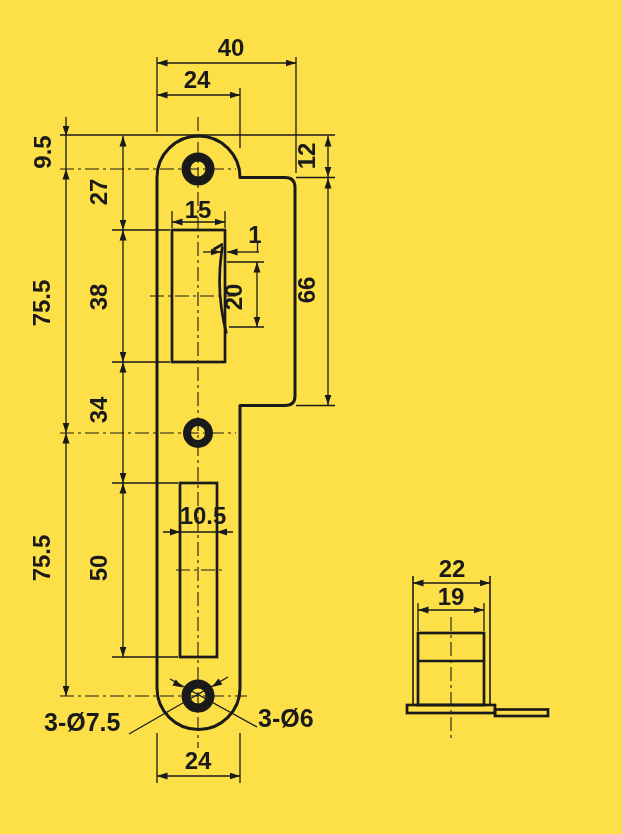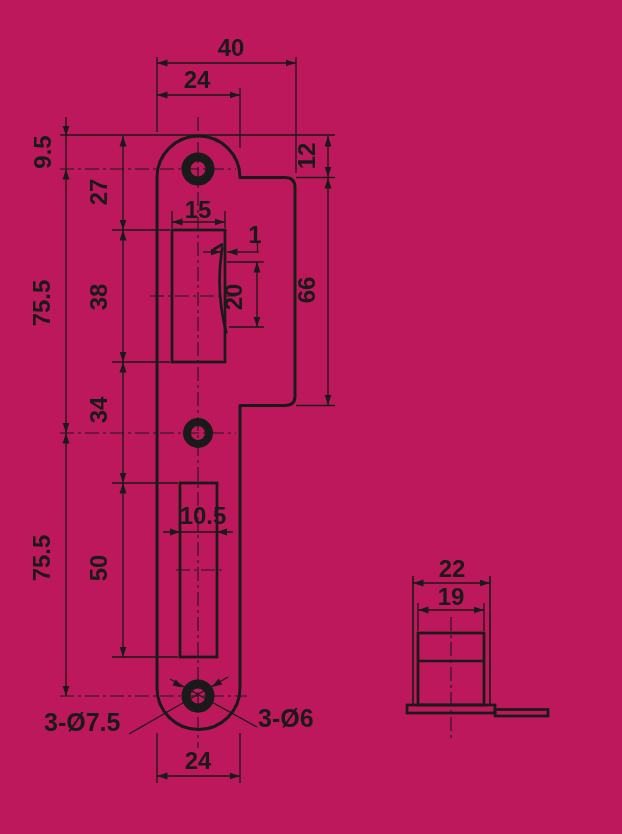--- a/index.html
+++ b/index.html
@@ -1,16 +1,16 @@
 <!DOCTYPE html>
 <html><head>
 <meta charset="utf-8">
 <style>
   html,body{margin:0;padding:0;background:#ffffff;}
-  .page{position:relative;width:622px;height:834px;background:#be185d;overflow:hidden;
+  .page{position:relative;width:622px;height:834px;background:#fde047;overflow:hidden;
         font-family:"Liberation Sans", sans-serif;}
   svg{display:block;}
   .thick{stroke:#1a1a1a;stroke-width:3;fill:none;stroke-linejoin:round;stroke-linecap:round;}
   .med{stroke:#1a1a1a;stroke-width:2.7;fill:none;stroke-linejoin:miter;}
   .thin{stroke:#1a1a1a;stroke-width:1.3;fill:none;}
   .wall{stroke:#1a1a1a;stroke-width:1.6;fill:none;}
   .cl{stroke:#1a1a1a;stroke-width:1.1;fill:none;stroke-dasharray:14 4 3 4;}
   .ring{stroke:#1a1a1a;fill:none;}
   .arr{fill:#1a1a1a;stroke:none;}
   text{font-family:"Liberation Sans", sans-serif;font-weight:bold;font-size:24px;fill:#1a1a1a;}

